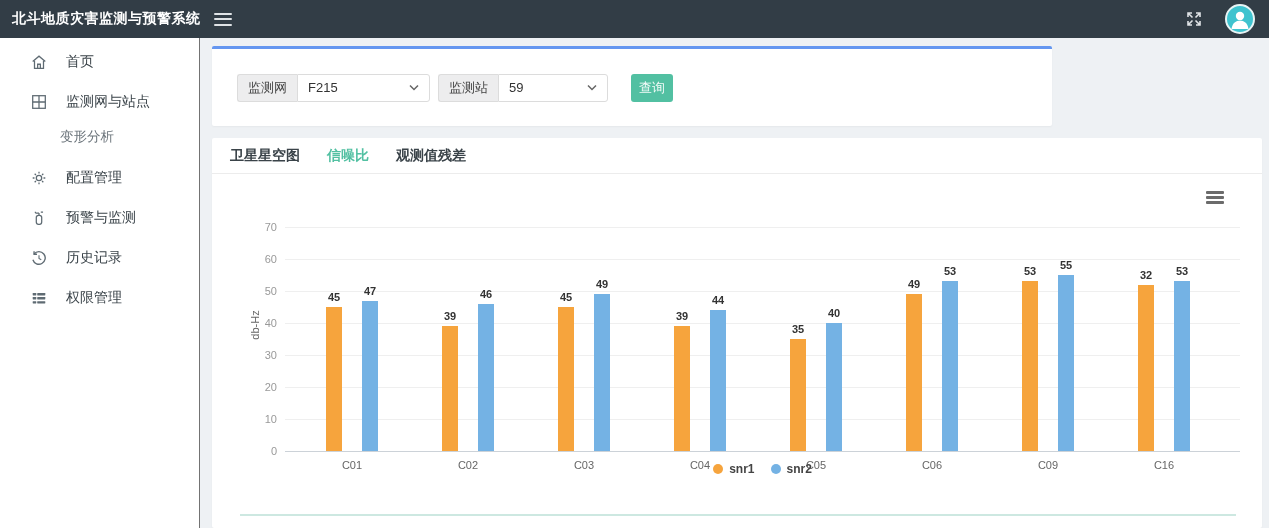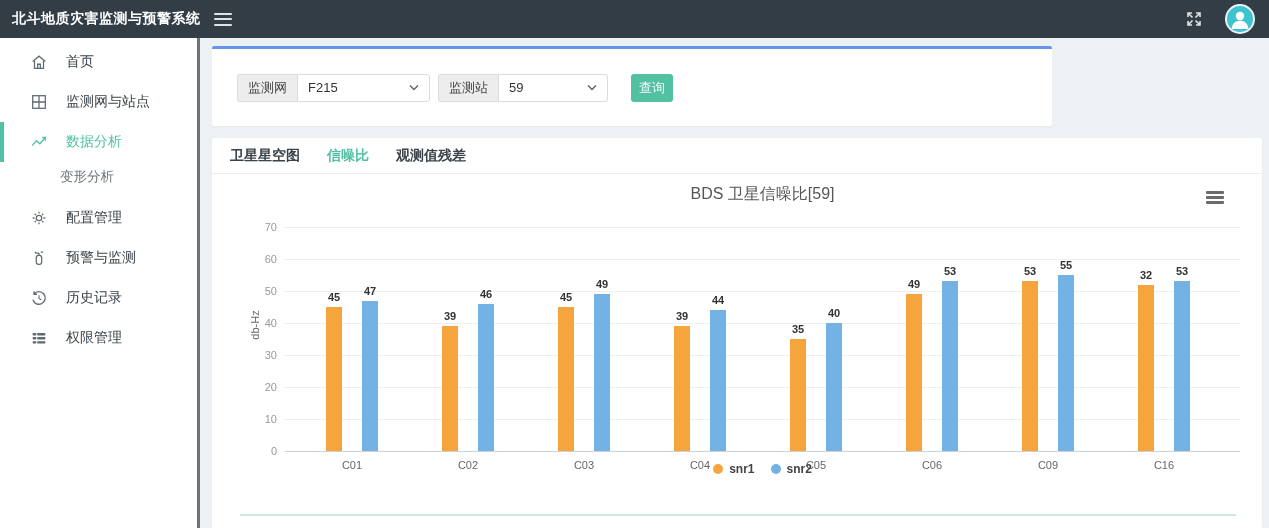--- a/index.html
+++ b/index.html
@@ -21,21 +21,21 @@
   .topbar{position:absolute;left:0;top:0;width:1269px;height:38px;background:var(--topbar);display:flex;align-items:center;z-index:10;}
   .topbar .brand{width:200px;padding-left:12px;color:#fff;font-size:14px;font-weight:bold;letter-spacing:.5px;white-space:nowrap;}
   .hamburger{width:18px;height:13px;margin-left:14px;display:flex;flex-direction:column;justify-content:space-between;cursor:pointer;}
   .hamburger span{display:block;height:2px;background:#dfe3e6;border-radius:1px;}
   .topbar .spacer{flex:1;}
   .fs-icon{width:18px;height:18px;margin-right:22px;cursor:pointer;}
   .fs-icon svg{display:block;}
   .avatar{width:30px;height:30px;border-radius:50%;background:var(--avatar);border:2px solid #e8f4f5;margin-right:14px;display:flex;align-items:center;justify-content:center;cursor:pointer;overflow:hidden;}
 
   
-  .sidebar{position:absolute;left:0;top:38px;width:200px;height:490px;background:#fff;border-right:3px solid #737373;padding-top:4px;}
+  .sidebar{position:absolute;left:0;top:38px;width:200px;height:490px;background:#fff;border-right:1px solid #737373;padding-top:4px;}
   .s-item{height:40px;display:flex;align-items:center;padding-left:26px;cursor:pointer;color:#3a4349;font-size:14px;border-left:4px solid transparent;}
   .s-item .ico{width:18px;height:18px;margin-right:18px;flex:0 0 18px;color:#5f6b73;}
   .s-item .ico svg{display:block;}
   .s-item.active{border-left-color:var(--accent);color:var(--accent);}
   .s-item.active .ico{color:var(--accent);}
   .s-sub{height:30px;display:flex;align-items:center;padding-left:56px;cursor:pointer;color:#6a737a;font-size:13.5px;border-left:4px solid transparent;}
   .s-sub.active{background:var(--accent-bg);border-left-color:var(--accent);color:var(--accent);}
   .s-gap{height:6px;}
 
   
@@ -111,29 +111,20 @@
   </div>
   <div class="s-item">
     <span class="ico">
       <svg width="18" height="18" viewBox="0 0 20 20" fill="none" stroke="currentColor" stroke-width="1.4">
           <rect x="3" y="3" width="14" height="14"></rect>
           <path d="M10 3 V17 M3 10 H17"></path>
         </svg>
     </span>
     <span>监测网与站点</span>
   </div>
-  <div class="s-item active">
-    <span class="ico">
-      <svg width="18" height="18" viewBox="0 0 20 20" fill="none" stroke="currentColor" stroke-width="1.5">
-          <path d="M2.5 14 L7 8.5 L11 12 L17 5"></path>
-          <path d="M13.5 5 H17 V8.5"></path>
-        </svg>
-    </span>
-    <span>数据分析</span>
-  </div>
   <div class="s-sub">
     <span>变形分析</span>
   </div>
   <div class="s-gap"></div>
   <div class="s-item">
     <span class="ico">
       <svg width="18" height="18" viewBox="0 0 20 20" fill="none" stroke="currentColor" stroke-width="1.4">
           <circle cx="10" cy="10" r="3"></circle>
           <path d="M10 3 V5 M10 15 V17 M3 10 H5 M15 10 H17 M5.2 5.2 L6.6 6.6 M13.4 13.4 L14.8 14.8 M14.8 5.2 L13.4 6.6 M6.6 13.4 L5.2 14.8"></path>
         </svg>
@@ -203,21 +194,20 @@
   </div>
 
   <div class="card chart-card">
     <div class="tabs">
       <div class="tab">卫星星空图</div>
       <div class="tab active">信噪比</div>
       <div class="tab">观测值残差</div>
     </div>
 
     <div class="chart-wrap">
-      <div class="chart-title">BDS 卫星信噪比[59]</div>
       <div class="chart-menu">
           <span></span>
           <span></span>
           <span></span>
         </div>
       <div class="ylab">db-Hz</div>
       <div class="plot">
           <div class="gridline axis" style="top: 224px;"></div>
           <div class="ytick" style="top: 218px;">0</div>
           <div class="gridline" style="top: 192px;"></div>

